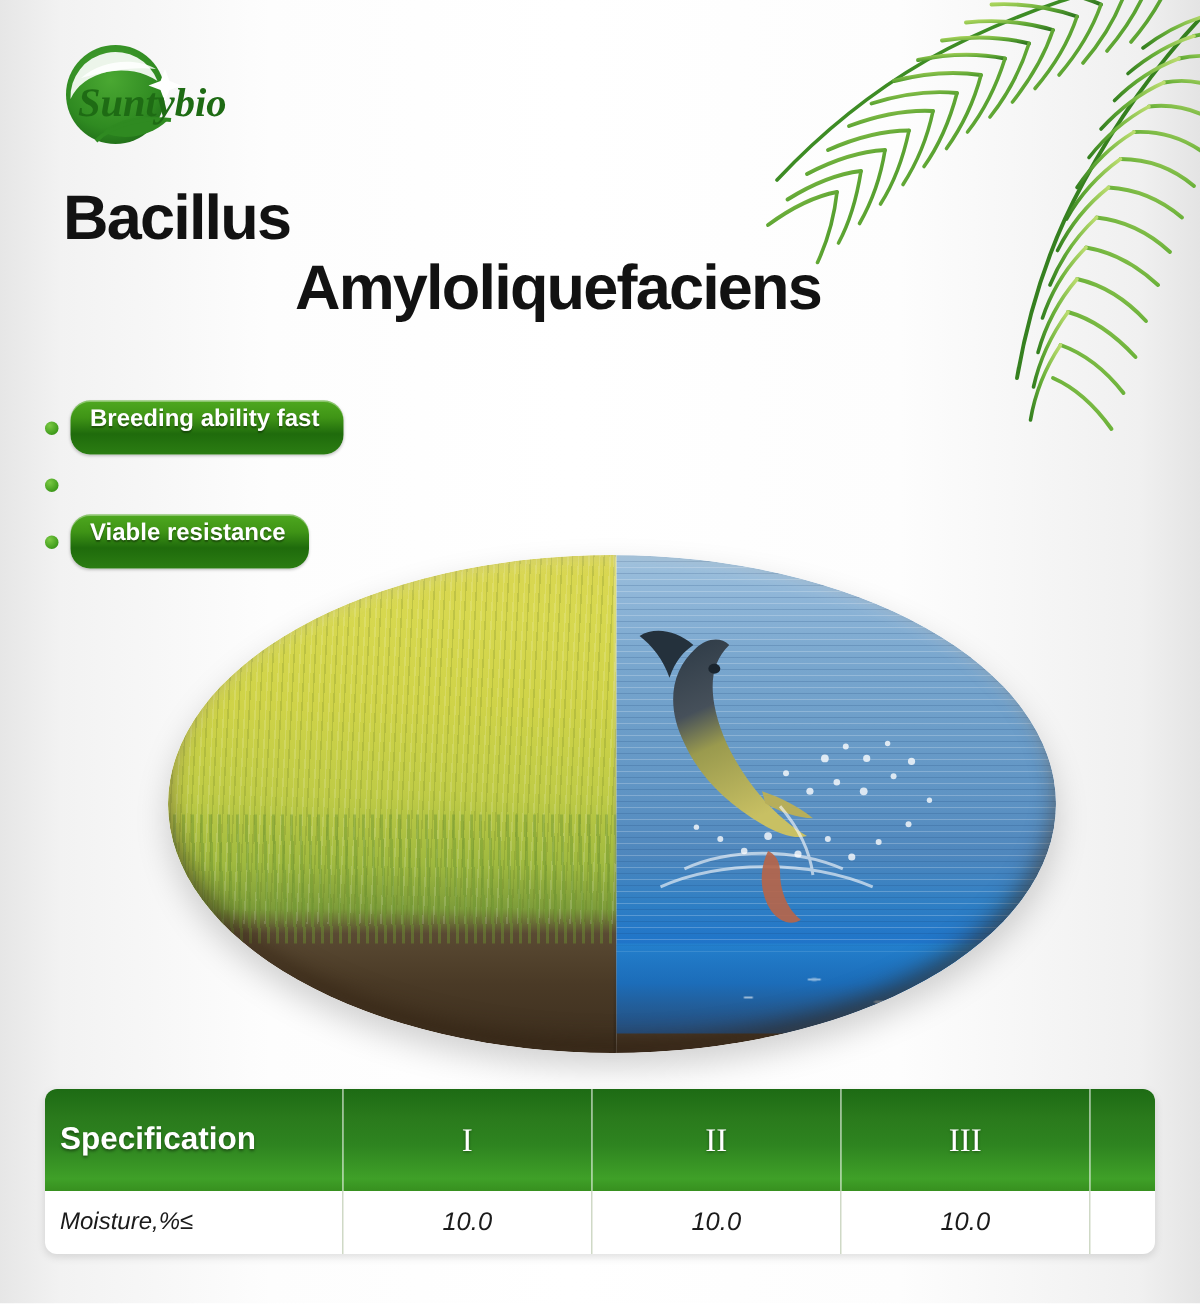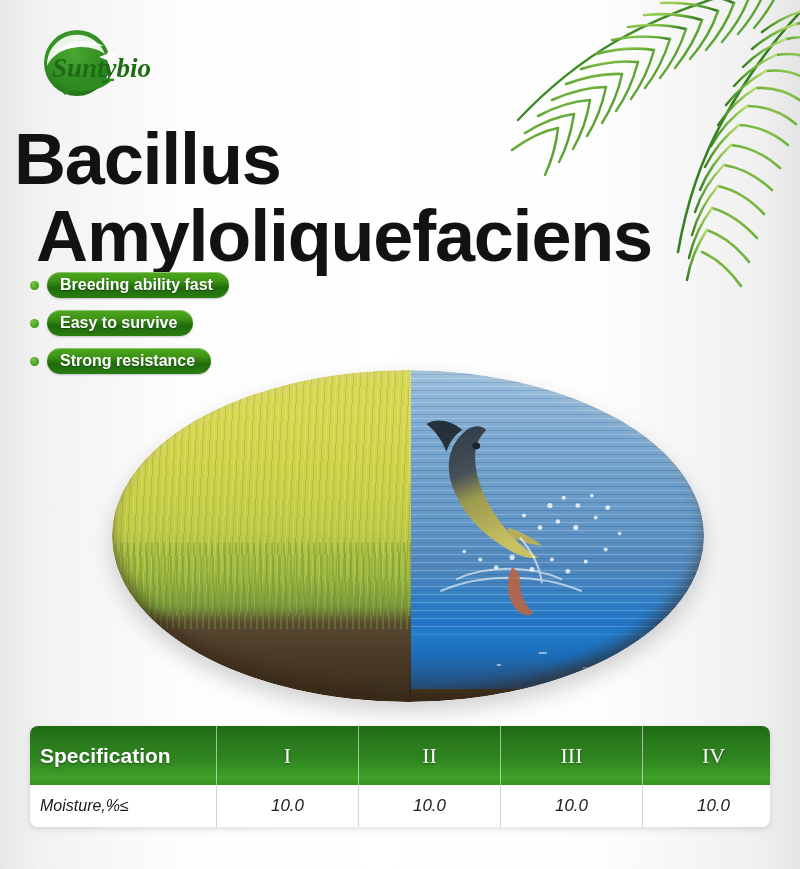--- a/index.html
+++ b/index.html
@@ -16,36 +16,36 @@
   
   .palm-wrap{position:absolute;top:-30px;right:-20px;width:320px;height:330px;pointer-events:none;}
   .palm-wrap svg{display:block;width:100%;height:100%;}
 
   
   .logo{position:absolute;left:24px;top:22px;width:150px;height:82px;}
   .logo svg{display:block;width:100%;height:100%;}
 
   
   .title{
-    position:absolute;left:14px;top:124px;width:660px;
-    font-size:72px;line-height:0.98;font-weight:bold;color:#121212;
+    position:absolute;left:42px;top:124px;width:660px;
+    font-size:42px;line-height:0.98;font-weight:bold;color:#121212;
     letter-spacing:-1.2px;
   }
   .title .l2{display:block;margin-top:6px;text-align:center;}
 
   
   .features{position:absolute;left:30px;top:272px;}
   .feat-row{display:flex;align-items:center;height:26px;margin-bottom:12px;}
   .feat-dot{
     width:9px;height:9px;border-radius:50%;
     background:radial-gradient(circle at 35% 30%,#7ac943,#3f9b1b 70%,#2d7a14);
     margin-right:8px;flex:0 0 auto;
   }
   .feat-pill{
-    display:inline-block;height:26px;line-height:26px;
+    display:inline-block;height:36px;line-height:26px;
     padding:0 16px 0 13px;border-radius:13px;
     color:#ffffff;font-size:16px;font-weight:bold;
     background:linear-gradient(to bottom,#4ea81f 0%,#3f9416 32%,#1f6b0c 62%,#2b7d12 100%);
     box-shadow:inset 0 1px 0 rgba(255,255,255,.35), 0 1px 2px rgba(0,0,0,.22);
     text-shadow:0 1px 1px rgba(0,0,0,.35);
     white-space:nowrap;
   }
 
   
   .hero{
@@ -129,26 +129,26 @@
   .spec-table{
     position:absolute;left:30px;top:726px;width:740px;
     border-collapse:separate;border-spacing:0;
     background:#ffffff;
     border-radius:8px;
     box-shadow:0 2px 6px rgba(0,0,0,.13);
     overflow:hidden;
   }
   .spec-table table{width:100%;border-collapse:collapse;table-layout:fixed;}
   .spec-table th{
-    height:59px;
+    height:44px;
     background:linear-gradient(to bottom,#1d6b14 0%,#2a7a1c 28%,#2e8420 55%,#3fa028 88%,#37901f 100%);
     color:#ffffff;font-size:21px;font-weight:bold;
     text-shadow:0 1px 2px rgba(0,0,0,.4);
     border-right:1px solid rgba(255,255,255,.55);
-    padding:0;
+    padding:12px;
   }
   .spec-table th:last-child{border-right:none;}
   .spec-table th.spec-head{text-align:left;padding-left:10px;}
   .spec-table th.roman{
     font-family:"Liberation Serif", serif;font-weight:normal;font-size:22px;text-align:center;
   }
   .spec-table td{
     height:42px;font-size:17px;color:#1b1b1b;
     border-right:1px solid #cfd9c6;border-bottom:1px solid #cfd9c6;
     text-align:center;padding:0;
@@ -282,25 +282,24 @@
     <span class="l2">Amyloliquefaciens</span>
   </div>
 
   <div class="features">
     <div class="feat-row">
       <span class="feat-dot"></span>
       <span class="feat-pill">Breeding ability fast</span>
     </div>
     <div class="feat-row">
       <span class="feat-dot"></span>
-      <span class="feat-pill">Easy to survive</span>
     </div>
     <div class="feat-row">
       <span class="feat-dot"></span>
-      <span class="feat-pill">Strong resistance</span>
+      <span class="feat-pill">Viable resistance</span>
     </div>
   </div>
 
   <div class="hero">
     <div class="hero-inner">
       <div class="rice">
         <div class="soil-edge"></div>
       </div>
       <div class="water"></div>
       <div class="hero-split"></div>

